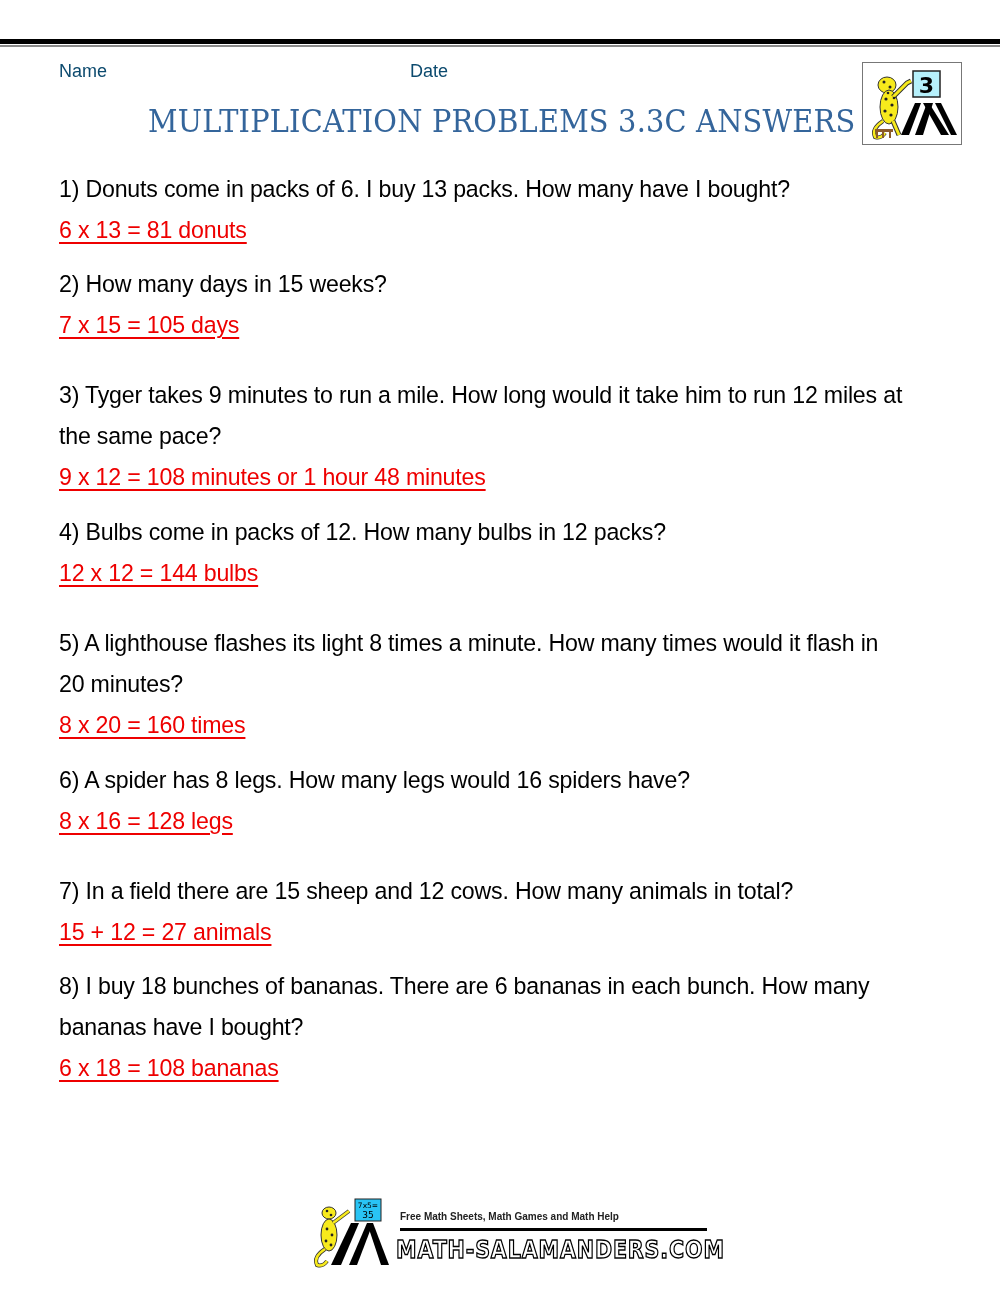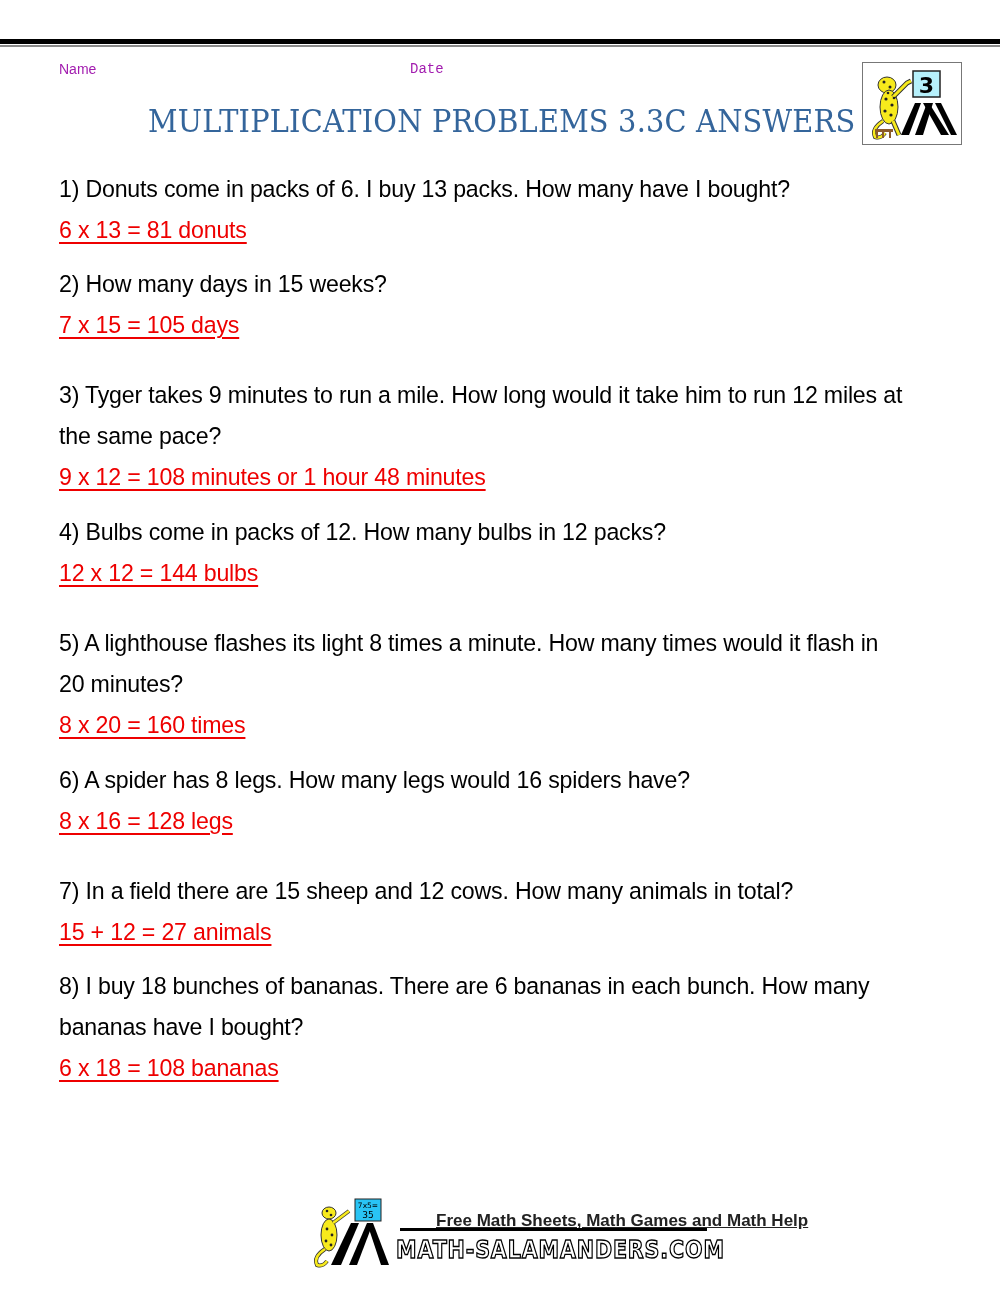--- a/index.html
+++ b/index.html
@@ -1,36 +1,36 @@
 <!DOCTYPE html>
 <html><head>
   <meta charset="utf-8">
   <style>
     html, body { margin: 0; padding: 0; background: #ffffff; }
     body { width: 1000px; height: 1294px; position: relative; overflow: hidden; font-family: "Liberation Sans", "DejaVu Sans", sans-serif; color: #000; }
     .rule-thick { position: absolute; left: 0; top: 39px; width: 1000px; height: 5px; background: #000; }
     .rule-thin { position: absolute; left: 0; top: 45px; width: 1000px; height: 2px; background: #8a8a8a; }
-    .field-label { position: absolute; top: 61px; font-size: 14px; color: #a21caf; }
+    .field-label { position: absolute; top: 61px; font-size: 18px; color: #0c4a6e; }
     .title { position: absolute; left: 148px; top: 103px; font-family: "DejaVu Serif", "Liberation Serif", serif; font-size: 31px; color: #34659b; letter-spacing: 0.2px; white-space: nowrap; transform: scaleX(0.93); transform-origin: left top; }
     .logo-box { position: absolute; left: 862px; top: 62px; width: 100px; height: 83px; border: 1px solid #777; background: #fff; box-sizing: border-box; }
     .problem { position: absolute; left: 59px; width: 900px; font-size: 24.5px; line-height: 41px; color: #000; letter-spacing: -0.2px; transform: scaleX(0.945); transform-origin: left top; }
     .answer { position: absolute; left: 59px; font-size: 24.5px; line-height: 41px; color: #ee0000; text-decoration: underline; text-decoration-thickness: 2px; text-underline-offset: 4px; white-space: nowrap; letter-spacing: -0.2px; transform: scaleX(0.945); transform-origin: left top; }
     .footer-logo { position: absolute; left: 309px; top: 1193px; width: 400px; height: 80px; }
-    .footer-tagline { position: absolute; left: 436px; top: 1211px; font-size: 17px; font-weight: bold; color: #222; white-space: nowrap; text-decoration: underline; }
+    .footer-tagline { position: absolute; left: 400px; top: 1211px; font-size: 10px; font-weight: bold; color: #222; white-space: nowrap; }
     .footer-rule { position: absolute; left: 400px; top: 1228px; width: 307px; height: 3px; background: #000; }
     .footer-site { position: absolute; left: 396px; top: 1236px; font-family: "DejaVu Sans", sans-serif; font-size: 24px; font-weight: bold; color: #fff; -webkit-text-stroke: 1.4px #000; letter-spacing: 1px; white-space: nowrap; transform: scaleX(0.86); transform-origin: left top; }
   </style>
 </head>
 <body>
 
 <div class="rule-thick"></div>
 <div class="rule-thin"></div>
 
 <span class="field-label" style="left:59px;">Name</span>
-<span class="field-label" style="left:410px;font-family:Liberation Mono, monospace;">Date</span>
+<span class="field-label" style="left:410px;">Date</span>
 
 <div class="title">MULTIPLICATION PROBLEMS 3.3C ANSWERS</div>
 
 <div class="logo-box">
   <svg width="98" height="81" viewBox="0 0 98 81">
 
     <polygon points="38,72 52,40 58,40 46,72" fill="#000"></polygon>
     <polygon points="52,72 64,40 70,40 60,72" fill="#000"></polygon>
     <polygon points="60,40 66,40 86,72 78,72" fill="#000"></polygon>
     <polygon points="72,40 78,40 94,72 88,72" fill="#000"></polygon>

